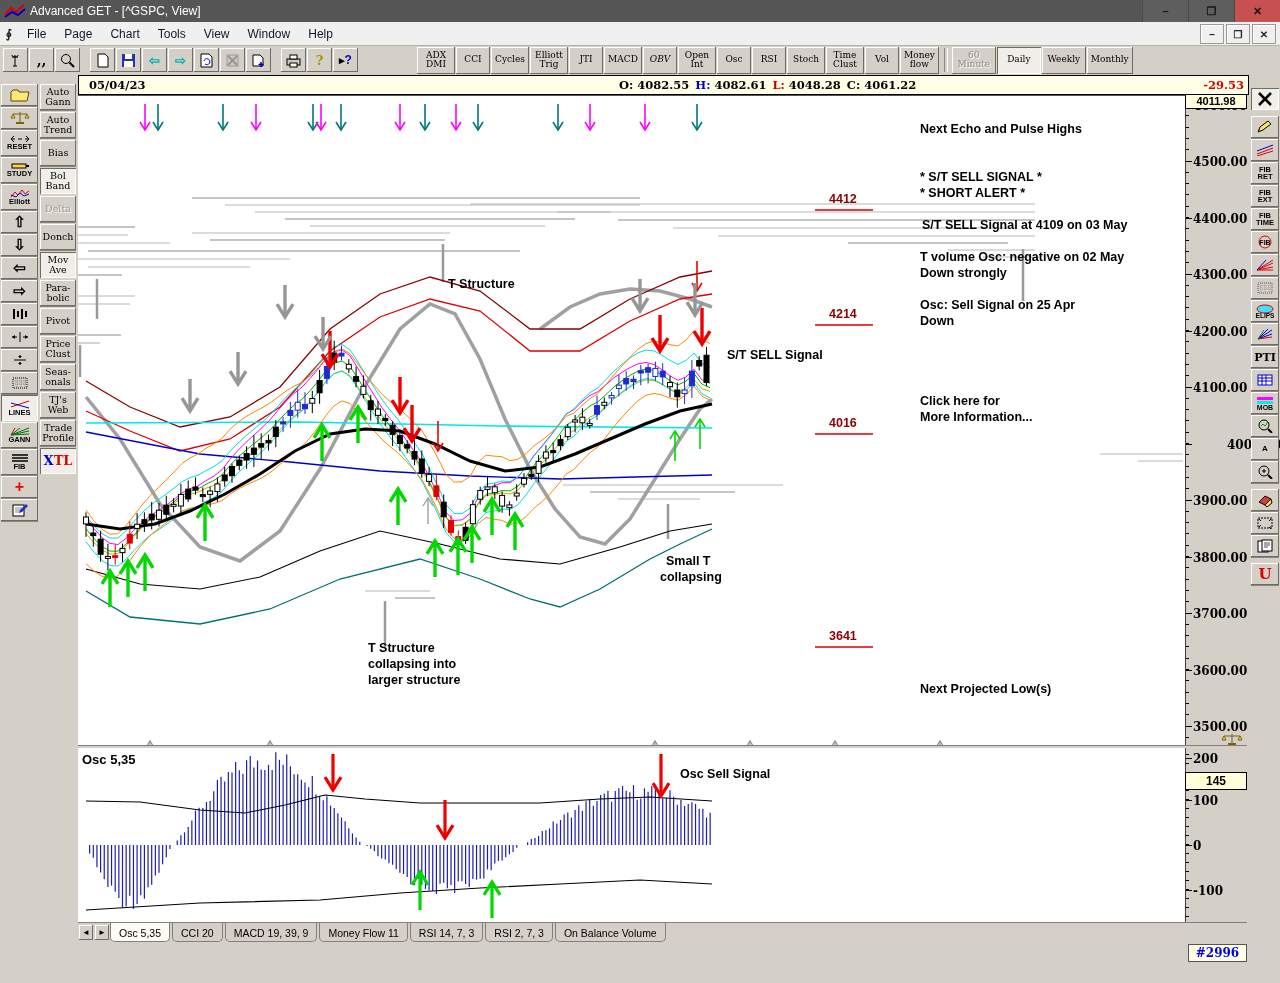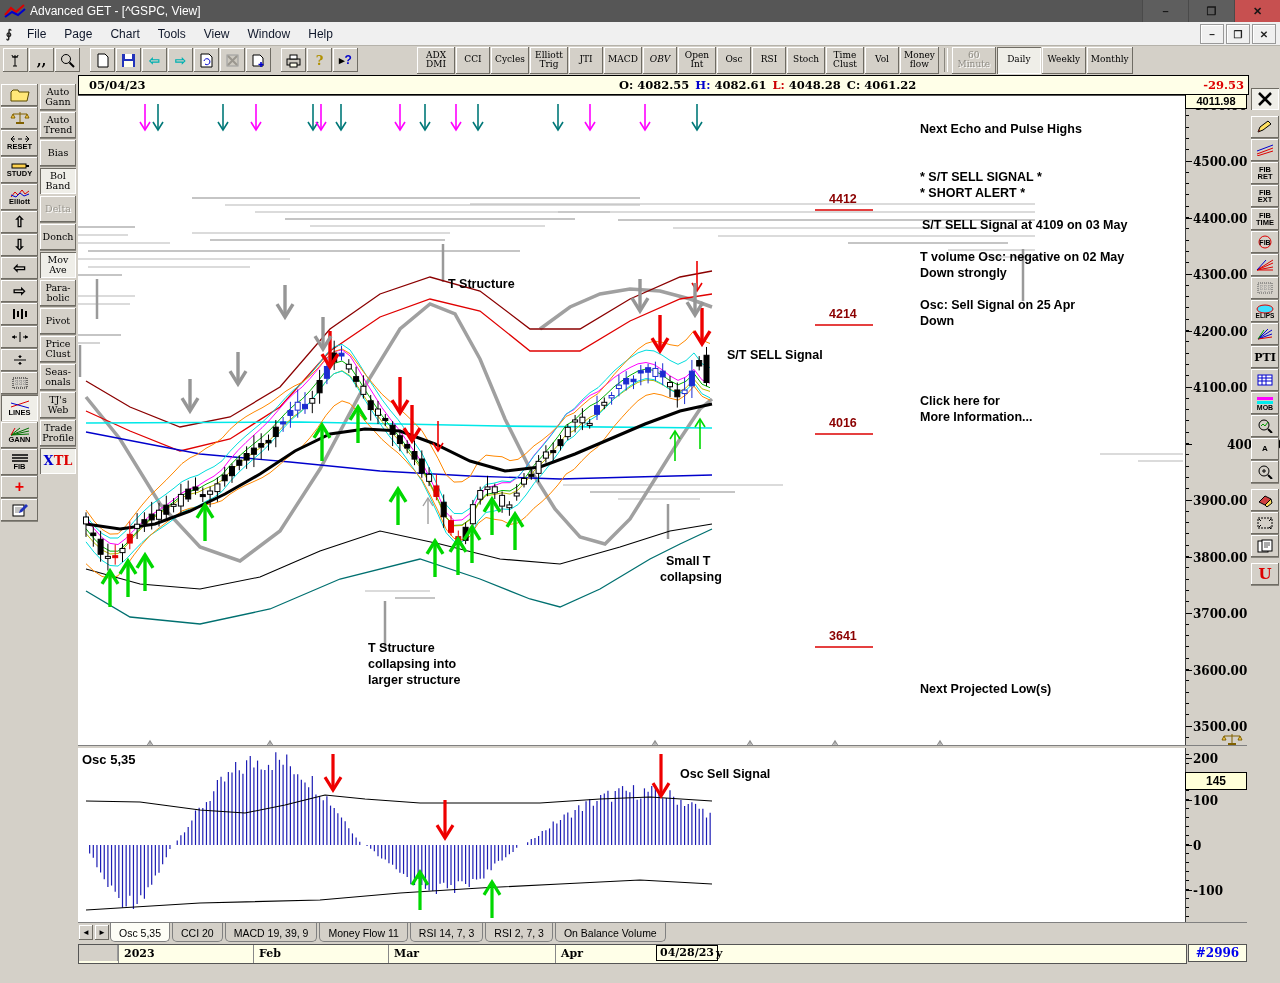--- a/index.html
+++ b/index.html
@@ -998,33 +998,20 @@
           <div class="tabarrow">◄</div>
           <div class="tabarrow">►</div>
           <div class="tab active">Osc 5,35</div>
           <div class="tab">CCI 20</div>
           <div class="tab">MACD 19, 39, 9</div>
           <div class="tab">Money Flow 11</div>
           <div class="tab">RSI 14, 7, 3</div>
           <div class="tab">RSI 2, 7, 3</div>
           <div class="tab">On Balance Volume</div>
         </div>
-    <div class="xaxisrow" id="xAxisRow">
-          <div class="xleftpad"></div>
-          <div class="xtick" style="left: 39px;"></div>
-          <div class="xlab" style="left: 45px;">2023</div>
-          <div class="xtick" style="left: 174px;"></div>
-          <div class="xlab" style="left: 180px;">Feb</div>
-          <div class="xtick" style="left: 309px;"></div>
-          <div class="xlab" style="left: 315px;">Mar</div>
-          <div class="xtick" style="left: 476px;"></div>
-          <div class="xlab" style="left: 482px;">Apr</div>
-          <div class="datebox" style="left: 577px;">04/28/23</div>
-          <div class="xlab" style="left: 637px;">y</div>
-        </div>
     <div class="barnum">#2996</div>
   </div>
 
   <div class="righticons" id="rightIcons">
         <div class="ricon active"><svg width="18" height="14" viewBox="0 0 18 14">
             <path d="M3 1 15 13M15 1 3 13" stroke="#000" stroke-width="2.5"></path>
           </svg></div>
         <div class="rgap"></div>
         <div class="ricon"><svg width="18" height="14" viewBox="0 0 18 14">
             <path d="M2 12l2-5 8-6 3 3-8 6z" fill="#ffe060" stroke="#000"></path>

